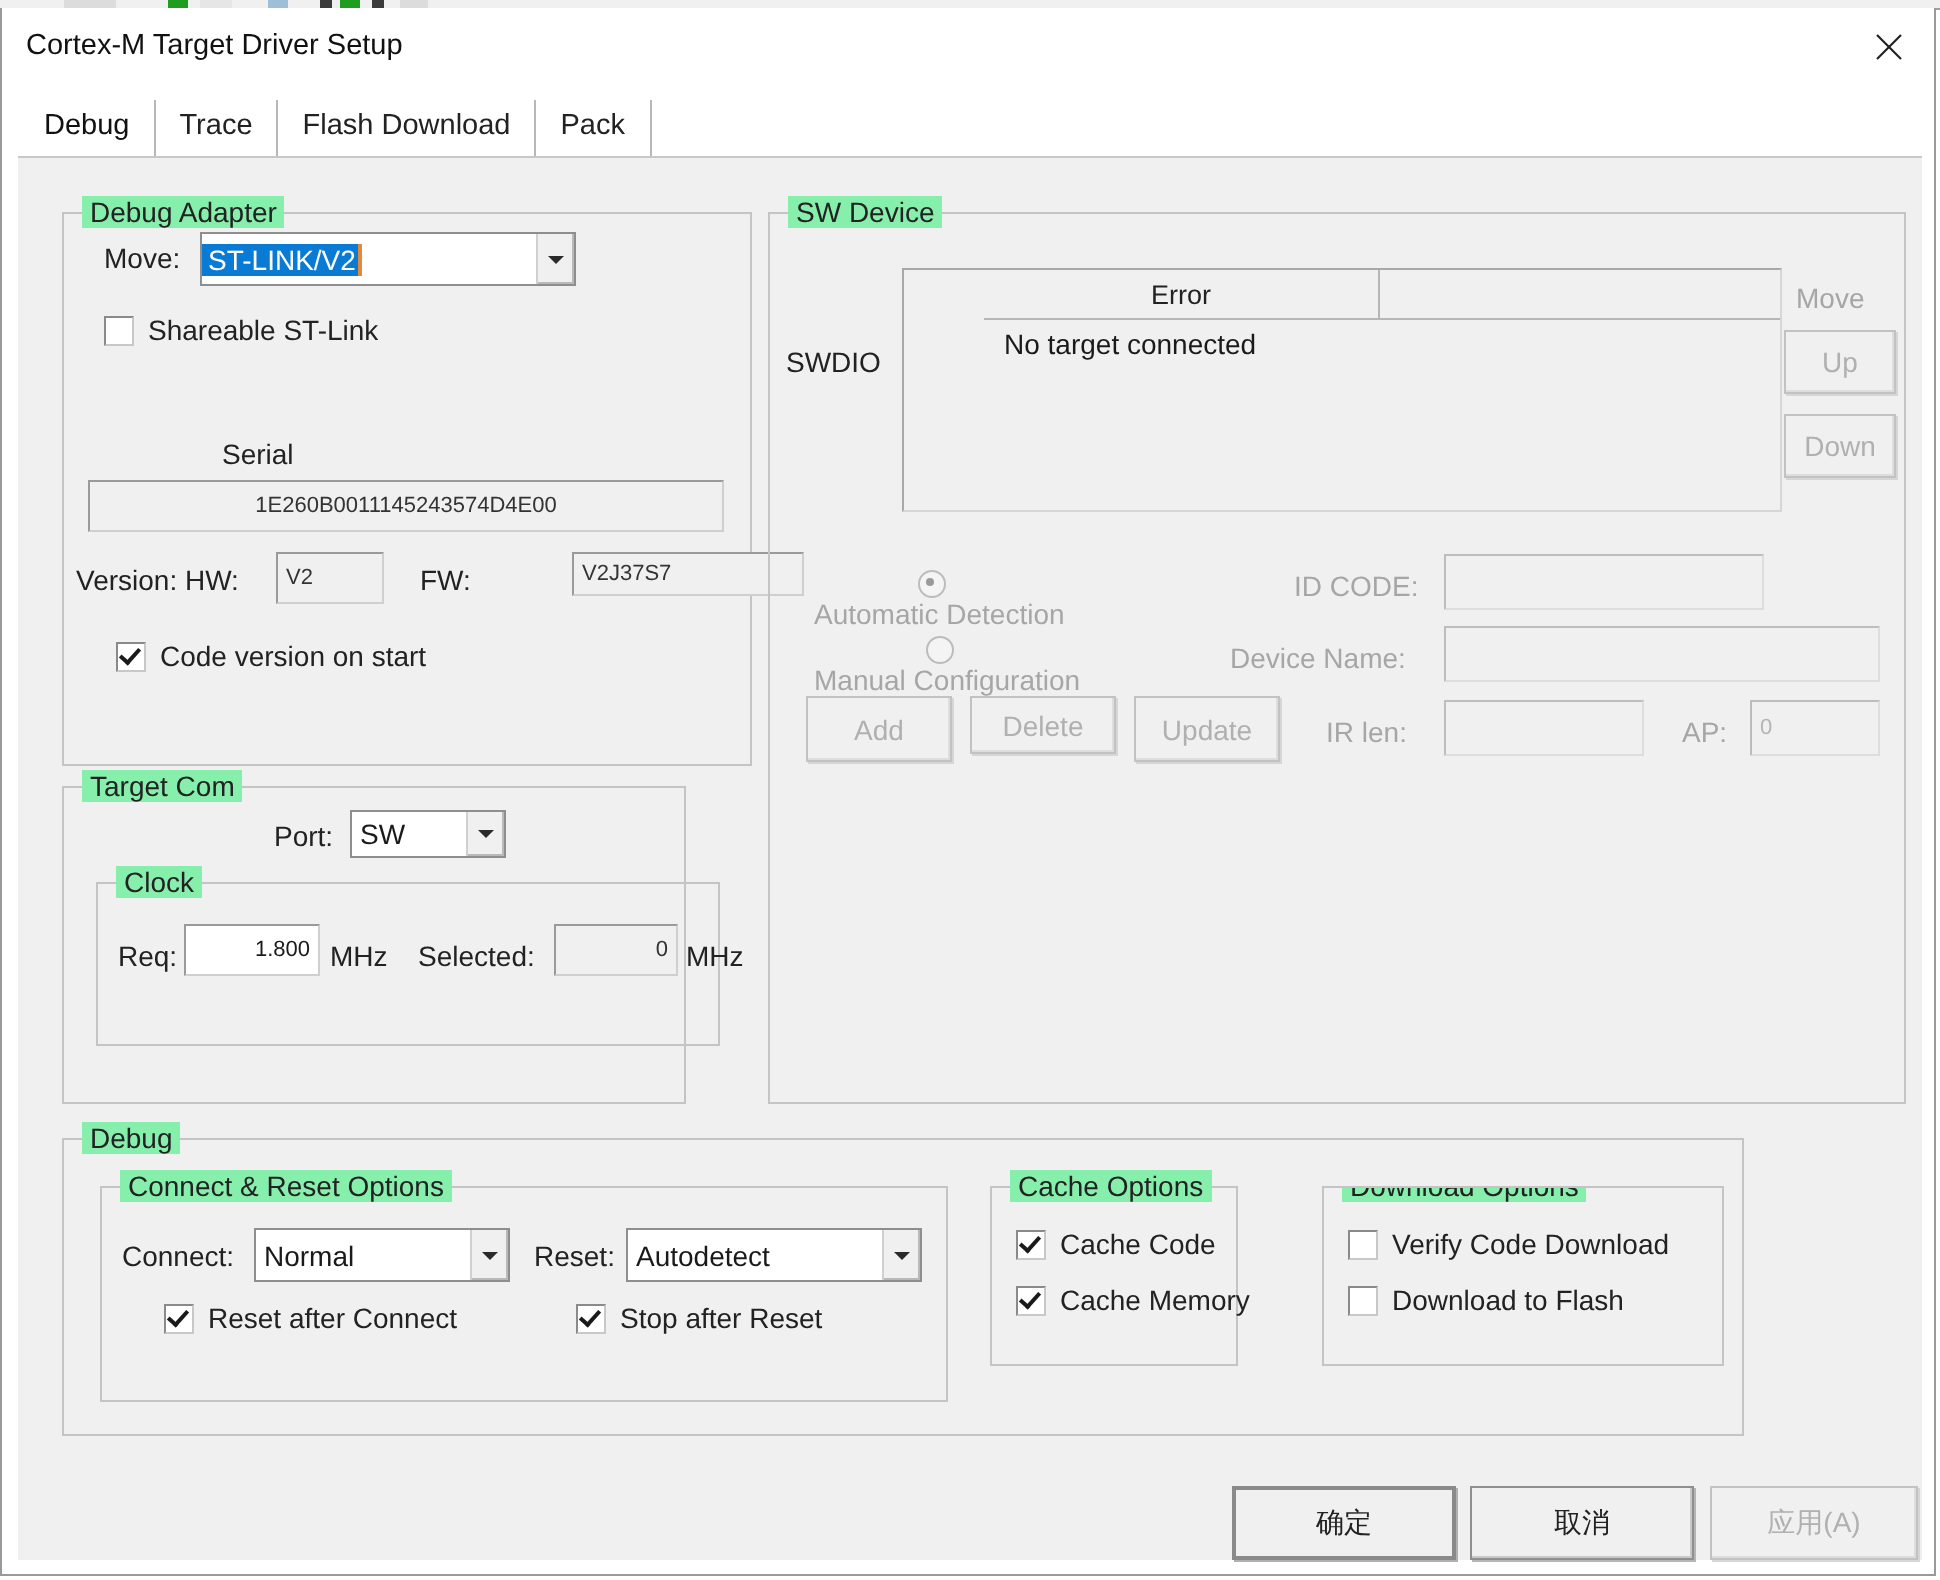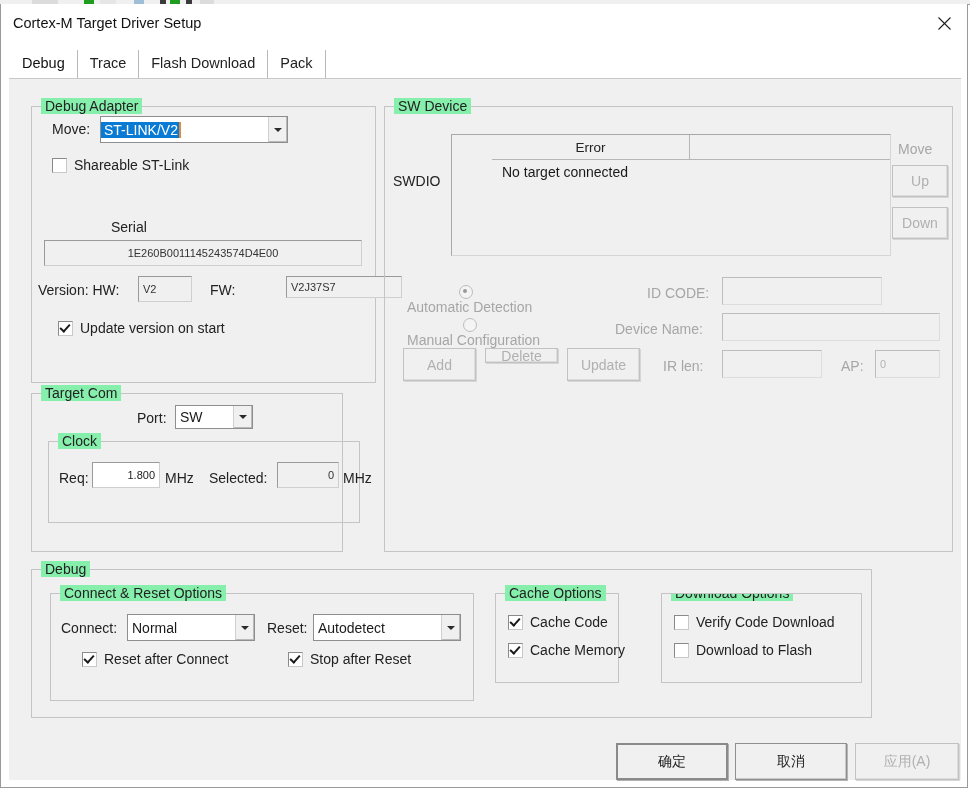--- a/index.html
+++ b/index.html
@@ -358,21 +358,21 @@
       <div class="lbl" style="left:79px; top:112px;">Serial</div>
       <div class="field readonly center" style="left:12px; top:133px; width:318px; height:26px;">1E260B0011145243574D4E00</div>
 
       <div class="lbl" style="left:6px; top:175px;">Version: HW:</div>
       <div class="field readonly" style="left:106px; top:169px; width:54px; height:26px;">V2</div>
       <div class="lbl" style="left:178px; top:175px;">FW:</div>
       <div class="field readonly" style="left:214px; top:169px; width:116px; height:22px;margin-left:40px;">V2J37S7</div>
 
       <div class="cb" style="left:26px; top:213px;">
         <span class="box checked"></span>
-        <span>Update version on start</span>
+        <span>Code version on start</span>
       </div>
     </div>
 
     <div class="group" style="left:375px; top:27px; width:569px; height:446px;">
       <div class="group-title">SW Device</div>
 
       <div class="lbl" style="left:8px; top:66px;">SWDIO</div>
 
       <div id="sw-list" style="left:66px; top:27px; width:440px; height:122px;padding-left:40px;">
         <div id="sw-list-header">
@@ -402,21 +402,21 @@
 
       <div class="lbl dim" style="left:230px; top:214px;">Device Name:</div>
       <div class="field disabled" style="left:337px; top:206px; width:218px; height:28px;"></div>
 
       <div class="lbl dim" style="left:278px; top:251px;">IR len:</div>
       <div class="field disabled" style="left:337px; top:243px; width:100px; height:28px;"></div>
       <div class="lbl dim" style="left:456px; top:251px;">AP:</div>
       <div class="field disabled" style="left:490px; top:243px; width:65px; height:28px;">0</div>
 
       <div class="btn disabled" style="left:18px; top:241px; width:73px; height:33px;">Add</div>
-      <div class="btn disabled" style="left:100px; top:241px; width:73px; height:15px;">Delete</div>
+      <div class="btn disabled" style="left:100px; top:241px; width:73px; height:29px;">Delete</div>
       <div class="btn disabled" style="left:182px; top:241px; width:73px; height:33px;">Update</div>
     </div>
 
     <div class="group" style="left:22px; top:314px; width:312px; height:159px;">
       <div class="group-title">Target Com</div>
 
       <div class="lbl" style="left:105px; top:16px;">Port:</div>
       <div class="combo" style="left:143px; top:11px; width:78px; height:24px;">
         <div class="combo-text">SW</div>
         <div class="combo-arrow">

